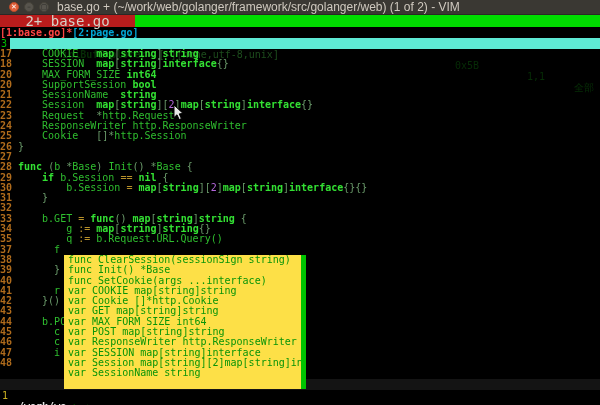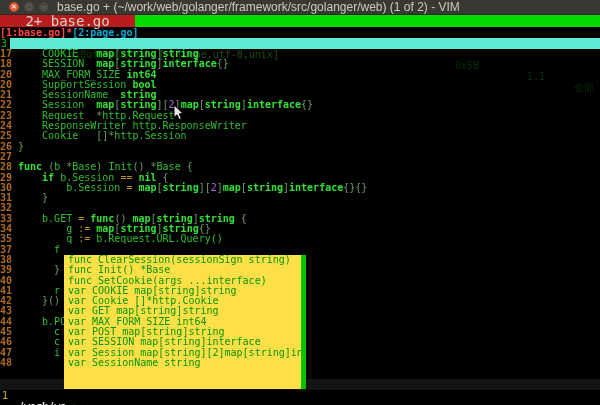--- a/index.html
+++ b/index.html
@@ -148,20 +148,21 @@
   <div class="pum" id="pum">
     <div class="pum-sb"></div>
   <div class="pum-item">func ClearSession(sessionSign string)</div>
       <div class="pum-item">func Init() *Base</div>
       <div class="pum-item">func SetCookie(args ...interface)</div>
       <div class="pum-item">var COOKIE map[string]string</div>
       <div class="pum-item">var Cookie []*http.Cookie</div>
       <div class="pum-item">var GET map[string]string</div>
       <div class="pum-item">var MAX_FORM_SIZE int64</div>
       <div class="pum-item">var POST map[string]string</div>
+      <div class="pum-item">var ResponseWriter http.ResponseWriter</div>
       <div class="pum-item">var SESSION map[string]interface</div>
       <div class="pum-item">var Session map[string][2]map[string]interface</div>
       <div class="pum-item">var SessionName string</div>
     </div>
 
   <div class="mouse">
     <svg width="11" height="16" viewBox="0 0 11 16">
       <path d="M1,0 L1,12.5 L4,9.8 L6.2,14.6 L8.4,13.6 L6.2,8.9 L10,8.4 Z" fill="#e8e8e8" stroke="#000" stroke-width="1"></path>
     </svg>
   </div>

